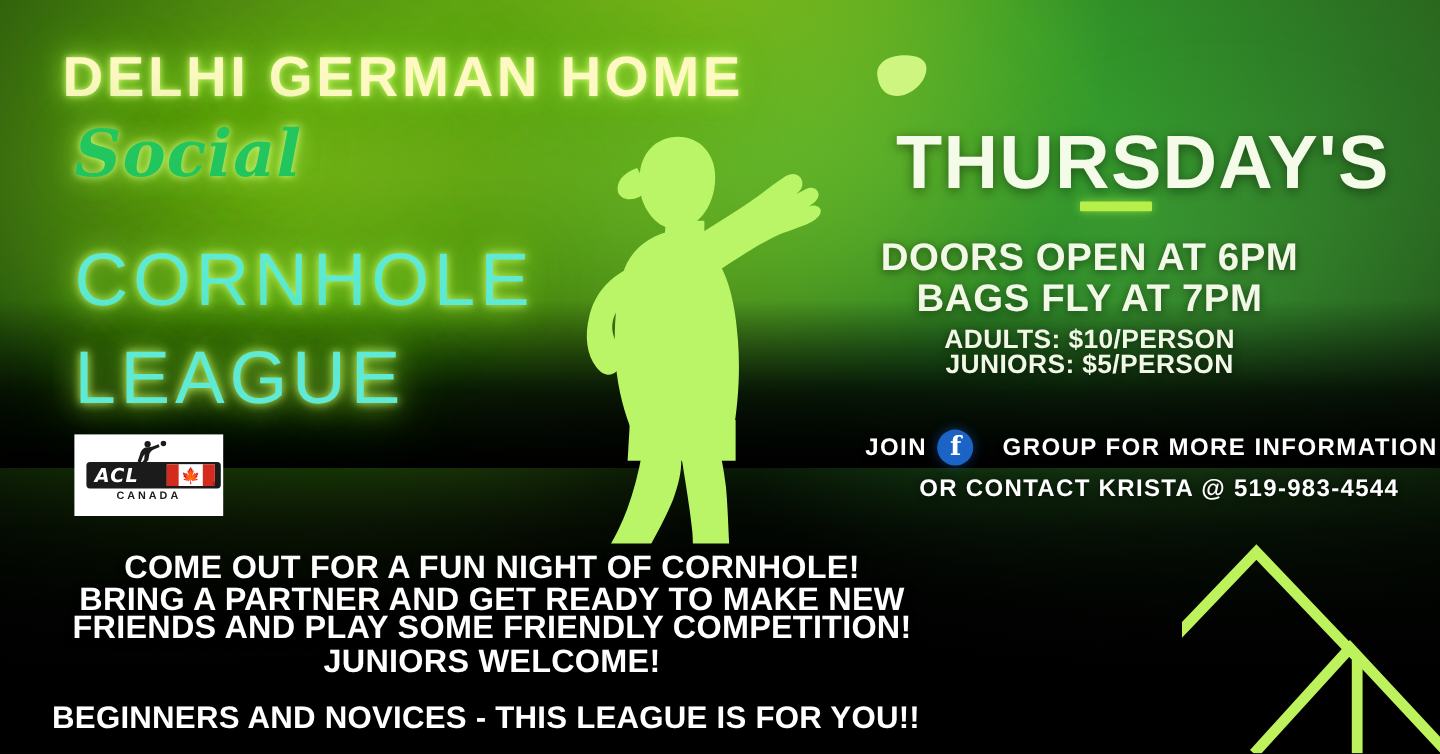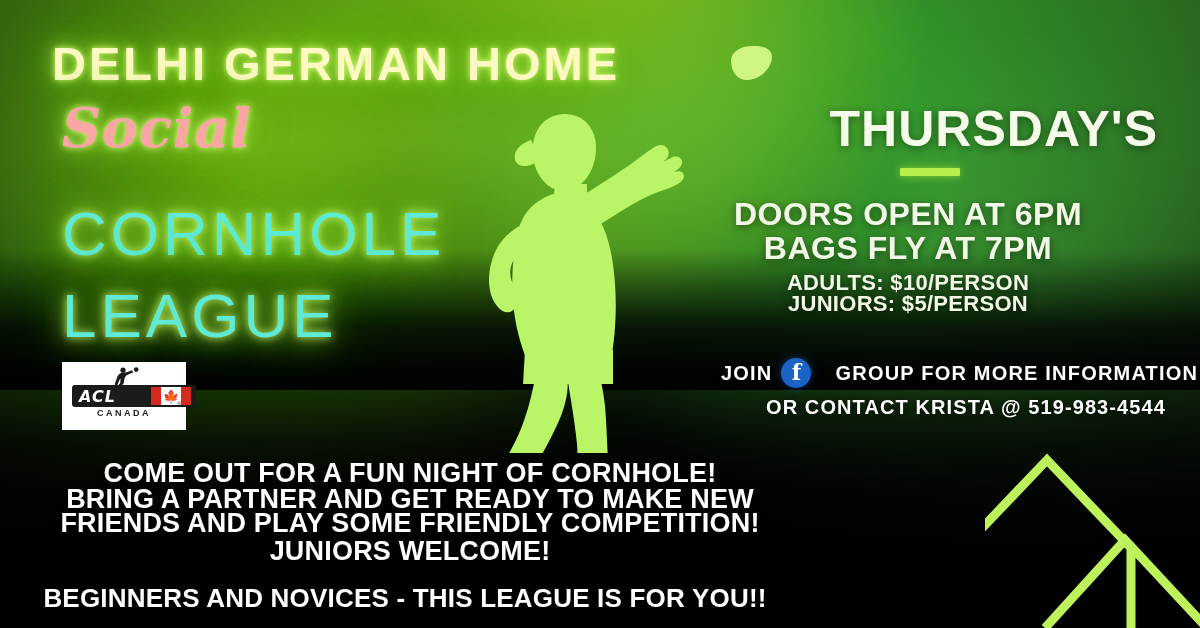--- a/index.html
+++ b/index.html
@@ -57,42 +57,42 @@
     position:absolute; left:52px; top:36px;
     font-size:47px; font-weight:700; letter-spacing:3px;
     color:#fef9c3;
     text-shadow:0 0 6px #d6ff7a, 0 0 18px #9ee03a, 0 0 34px #6cc31e, 0 0 60px #48930f;
   }
   .neon-script{
     position:absolute; left:62px; top:96px;
     font-family:"DejaVu Serif", serif;
     font-style:italic; font-weight:700;
     font-size:54px; letter-spacing:1px;
-    color:#fca5a5;
+    color:#22c55e;
     text-shadow:0 0 7px #d9ff82, 0 0 20px #a5e53f, 0 0 38px #6fc81f, 0 0 62px #4c9a10;
   }
   .neon-big{
     position:absolute; left:62px;
     font-size:62px; font-weight:400; letter-spacing:4px;
     color:#5eead4;
     text-shadow:0 0 8px #cfff6a, 0 0 22px #9ee03a, 0 0 44px #63bf16, 0 0 74px #3e8a0c;
   }
   #line-cornhole{ top:198px; }
   #line-league{ top:280px; }
 
   
   .acl-logo{
     position:absolute; left:62px; top:362px;
     width:124px; height:68px; background:#ffffff;
     display:flex; align-items:center; justify-content:center;
   }
   .acl-inner{ position:relative; width:112px; height:58px; }
   .acl-thrower{ position:absolute; left:46px; top:0px; width:26px; height:20px; }
   .acl-bar{
-    position:absolute; left:4px; top:18px; width:124px; height:22px;
+    position:absolute; left:4px; top:18px; width:112px; height:22px;
     background:#1b1b1b; border-radius:3px;
     display:flex; align-items:center;
   }
   .acl-word{
     color:#ffffff; font-size:16px; font-weight:700; font-style:italic;
     letter-spacing:1px; padding-left:7px; font-family:"DejaVu Sans", sans-serif;
   }
   .acl-flag{
     position:absolute; right:5px; top:2px; width:40px; height:18px;
     background:#ffffff; display:flex;
@@ -108,21 +108,21 @@
 
   
   .player{ position:absolute; left:415px; top:88px; width:300px; height:365px; }
   .bag{
     position:absolute; left:726px; top:44px; width:52px; height:38px;
   }
 
   
   .day{
     position:absolute; right:42px; top:100px;
-    font-size:50px; font-weight:700; letter-spacing:1px;
+    font-size:63px; font-weight:700; letter-spacing:1px;
     color:#f4fbe8; text-align:right;
     text-shadow:0 2px 10px rgba(0,0,0,.45);
   }
   .day-rule{
     position:absolute; left:900px; top:168px;
     width:60px; height:8px; background:#b7f04a; border-radius:1px;
     box-shadow:0 0 8px rgba(170,240,60,.7);
   }
   .doors{
     position:absolute; right:62px; top:196px;

